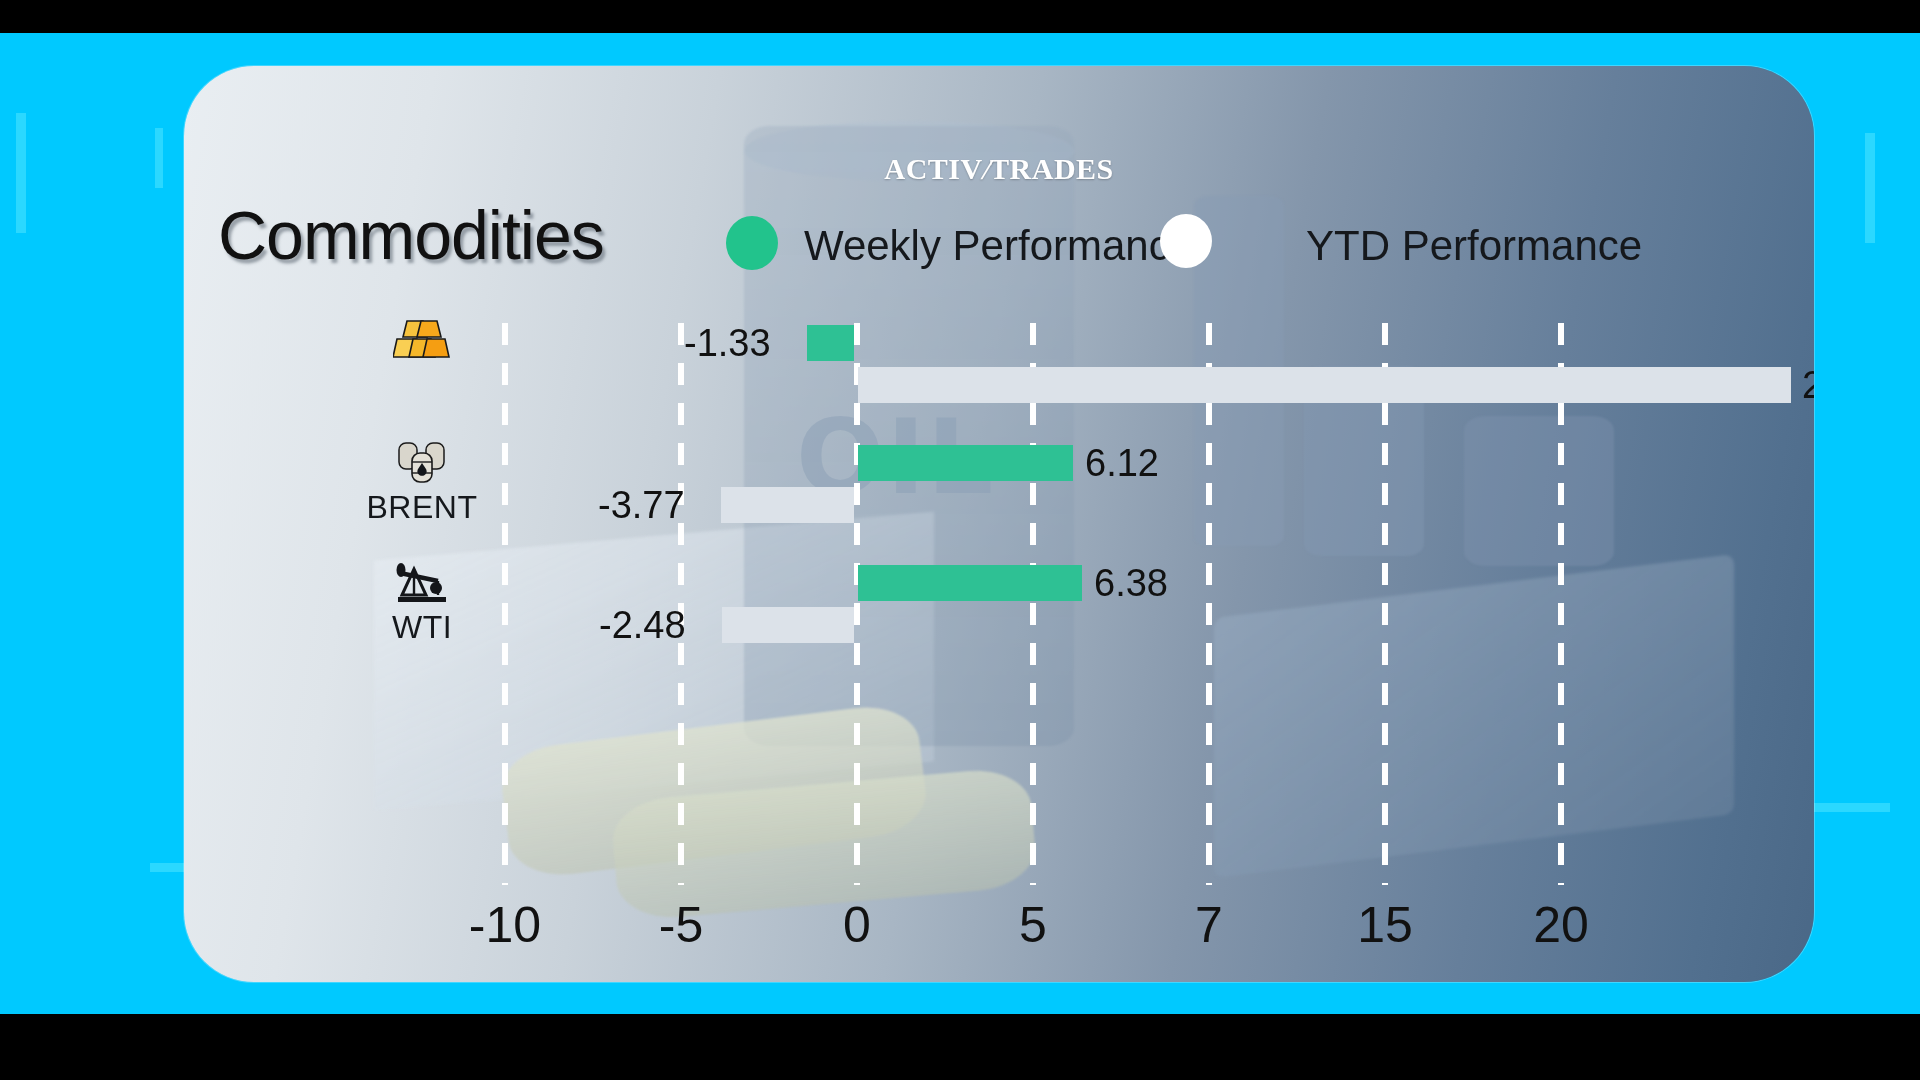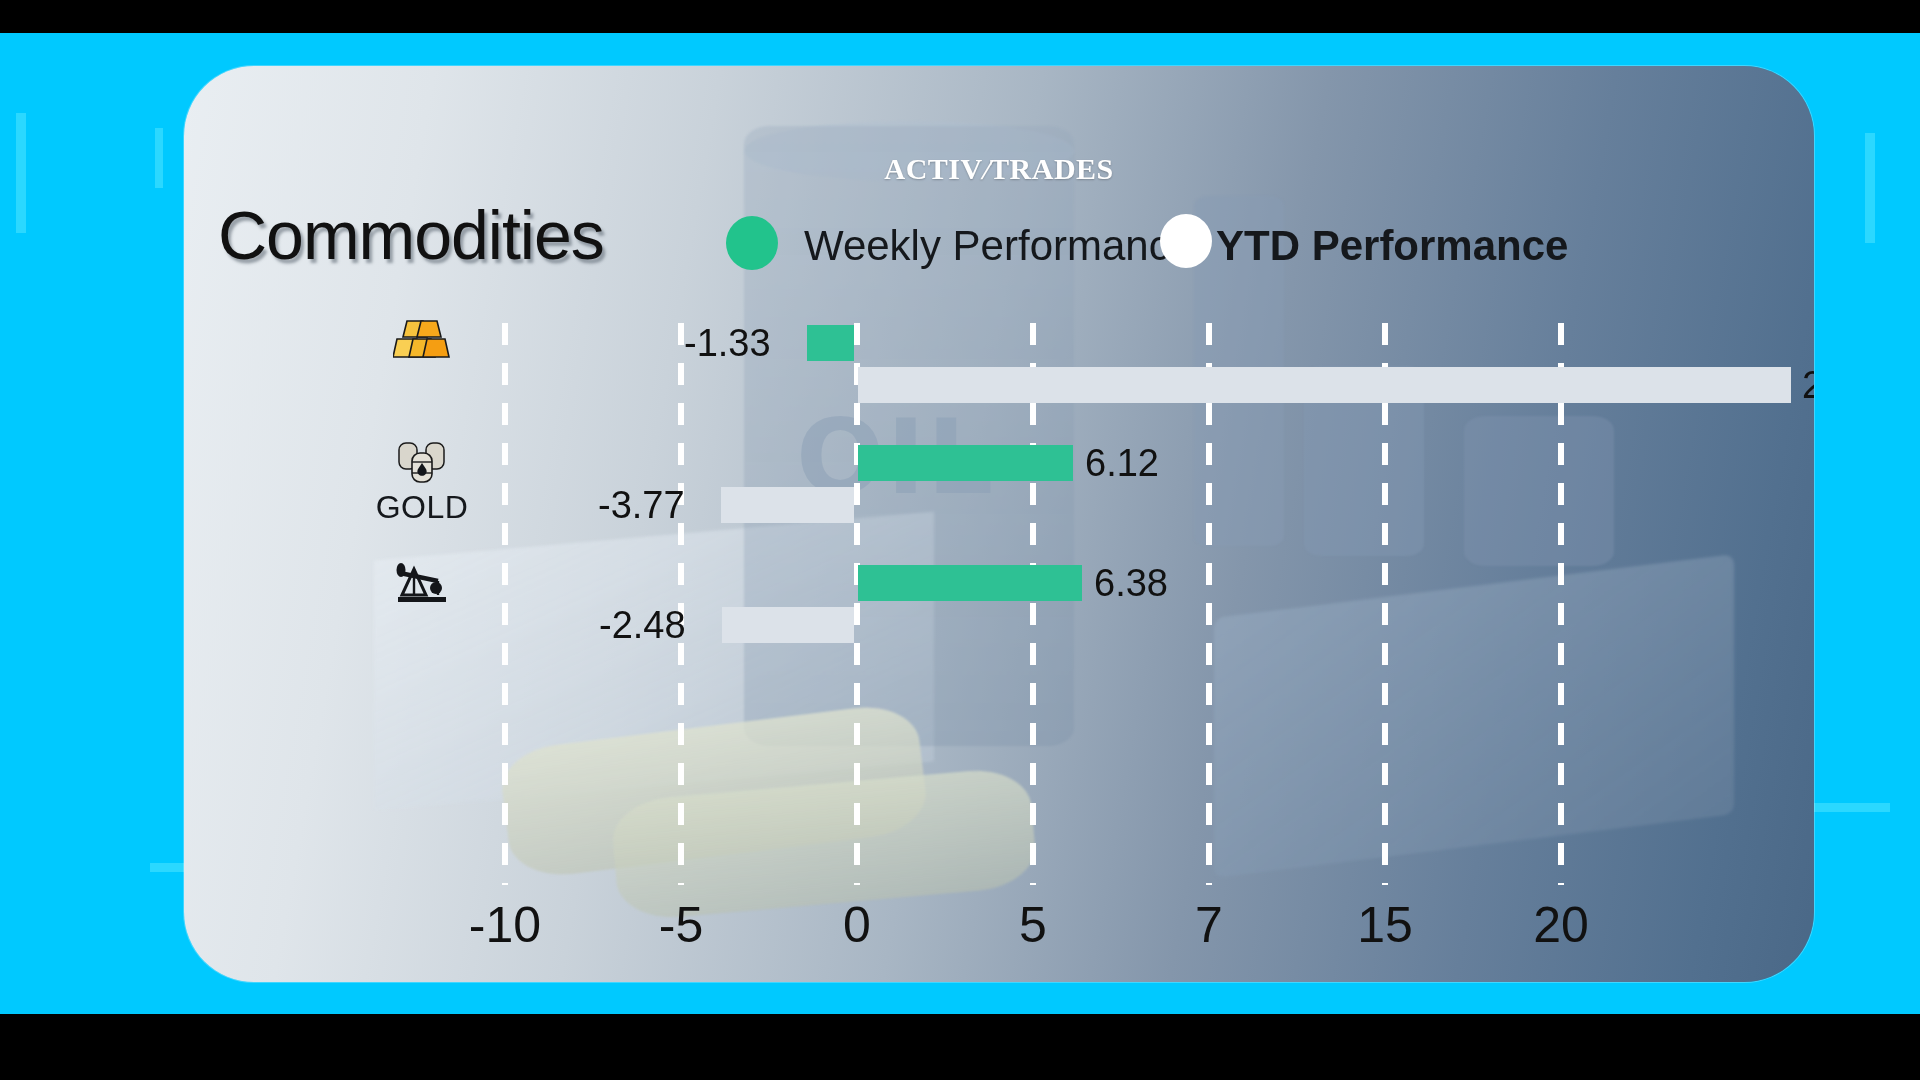--- a/index.html
+++ b/index.html
@@ -60,21 +60,21 @@
   #header{position:absolute;left:0;top:128px;width:1488px;height:80px;}
   #title{position:absolute;left:34px;top:2px;font-size:68px;color:#111;
      font-family:"Liberation Sans",sans-serif;letter-spacing:-1px;
      text-shadow:3px 4px 3px rgba(90,100,112,.55);}
   .legend-dot{position:absolute;border-radius:50%;width:52px;height:54px;}
   #dot-weekly{left:542px;top:22px;background:#22c38c;}
   #dot-ytd{left:976px;top:20px;background:#ffffff;}
   .legend-label{position:absolute;font-size:42px;color:#15181c;top:28px;
      font-family:"Liberation Sans",sans-serif;}
   #lbl-weekly{left:620px;}
-  #lbl-ytd{left:1032px;font-weight:bold;}
+  #lbl-ytd{left:1122px;}
 
   
   #plot{position:absolute;left:0;top:235px;width:1630px;height:580px;}
   .vline{position:absolute;top:22px;width:6px;height:562px;
      background:repeating-linear-gradient(180deg,#fff 0 22px,transparent 22px 40px);}
   .tick-label{position:absolute;top:595px;font-size:50px;color:#111;
      transform:translateX(-50%);font-family:"Liberation Sans",sans-serif;}
 
   .row{position:absolute;left:0;width:1630px;height:125px;}
   .cat-icon{position:absolute;left:0;top:8px;width:240px;text-align:center;
@@ -165,39 +165,40 @@
         <div class="cat-icon" style="left:118px;width:240px;">
           <svg width="52" height="46" viewBox="0 0 52 46">
             <rect x="3" y="4" width="18" height="26" rx="7" fill="#d9d6cc" stroke="#1a1a1a" stroke-width="1.5"></rect>
             <rect x="30" y="4" width="18" height="26" rx="7" fill="#d9d6cc" stroke="#1a1a1a" stroke-width="1.5"></rect>
             <rect x="16" y="14" width="20" height="29" rx="8" fill="#e4e1d7" stroke="#1a1a1a" stroke-width="1.6"></rect>
             <line x1="16" y1="23" x2="36" y2="23" stroke="#1a1a1a" stroke-width="1.4"></line>
             <line x1="16" y1="34" x2="36" y2="34" stroke="#1a1a1a" stroke-width="1.4"></line>
             <path d="M26 24 l4 6 a4.6 4.6 0 1 1 -8 0 z" fill="#14161a"></path>
           </svg>
         </div>
-        <div class="cat-name" style="left:118px">GOLD</div>
+        <div class="cat-name" style="left:118px">BRENT</div>
         <div class="bar weekly" style="left:674px;width:215px;top:14px"></div>
         <div class="bar-label" style="left:901px;top:14px">6.12</div>
         <div class="bar ytd" style="left:537px;width:133px;top:56px"></div>
         <div class="bar-label" style="left:414px;top:56px">-3.77</div>
       </div>
 
       <div class="row" style="top:250px">
         <div class="cat-icon" style="left:118px;width:240px;">
           <svg width="56" height="46" viewBox="0 0 56 46">
             <rect x="4" y="38" width="48" height="5" fill="#14161a"></rect>
             <path d="M8 36 L20 10 L32 36 Z" fill="none" stroke="#14161a" stroke-width="3"></path>
             <line x1="20" y1="10" x2="20" y2="36" stroke="#14161a" stroke-width="2.4"></line>
             <line x1="6" y1="14" x2="44" y2="22" stroke="#14161a" stroke-width="4.4"></line>
             <ellipse cx="7" cy="11" rx="4.5" ry="7" fill="#14161a"></ellipse>
             <circle cx="42" cy="29" r="6" fill="#14161a"></circle>
             <line x1="44" y1="22" x2="44" y2="36" stroke="#14161a" stroke-width="2.4"></line>
           </svg>
         </div>
+        <div class="cat-name" style="left:118px">WTI</div>
         <div class="bar weekly" style="left:674px;width:224px;top:14px"></div>
         <div class="bar-label" style="left:910px;top:14px">6.38</div>
         <div class="bar ytd" style="left:538px;width:132px;top:56px"></div>
         <div class="bar-label" style="left:415px;top:56px">-2.48</div>
       </div>
 
 
       <div class="tick-label" style="left:321px">-10</div>
       <div class="tick-label" style="left:497px">-5</div>
       <div class="tick-label" style="left:673px">0</div>

